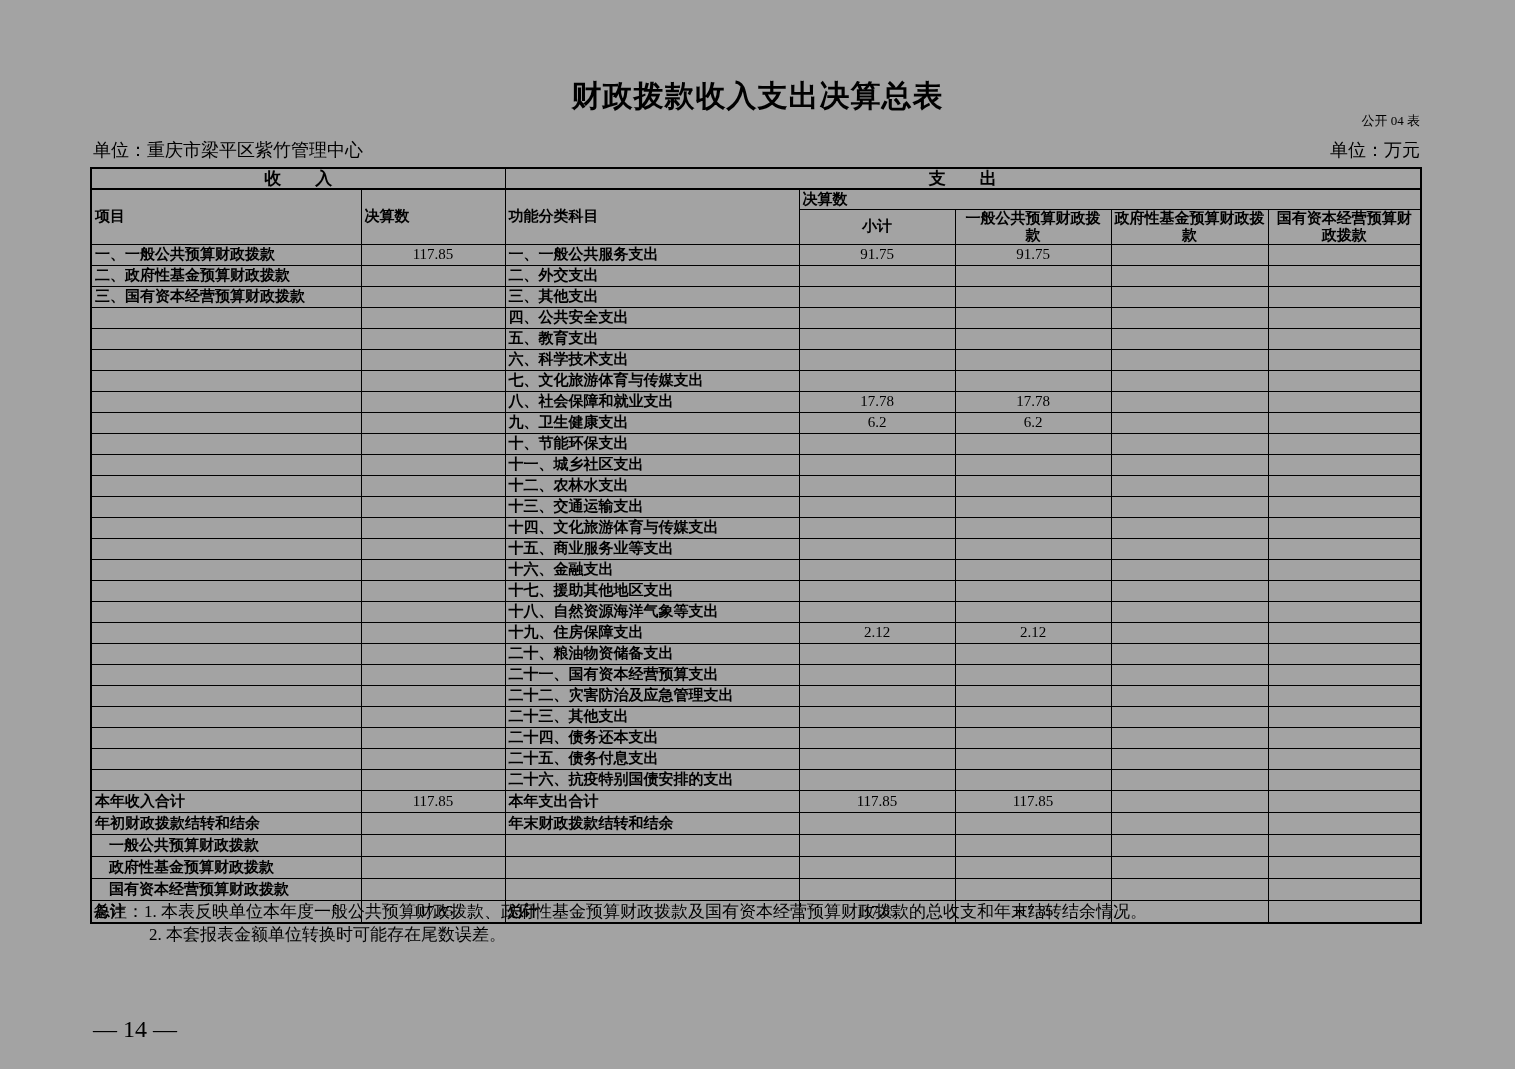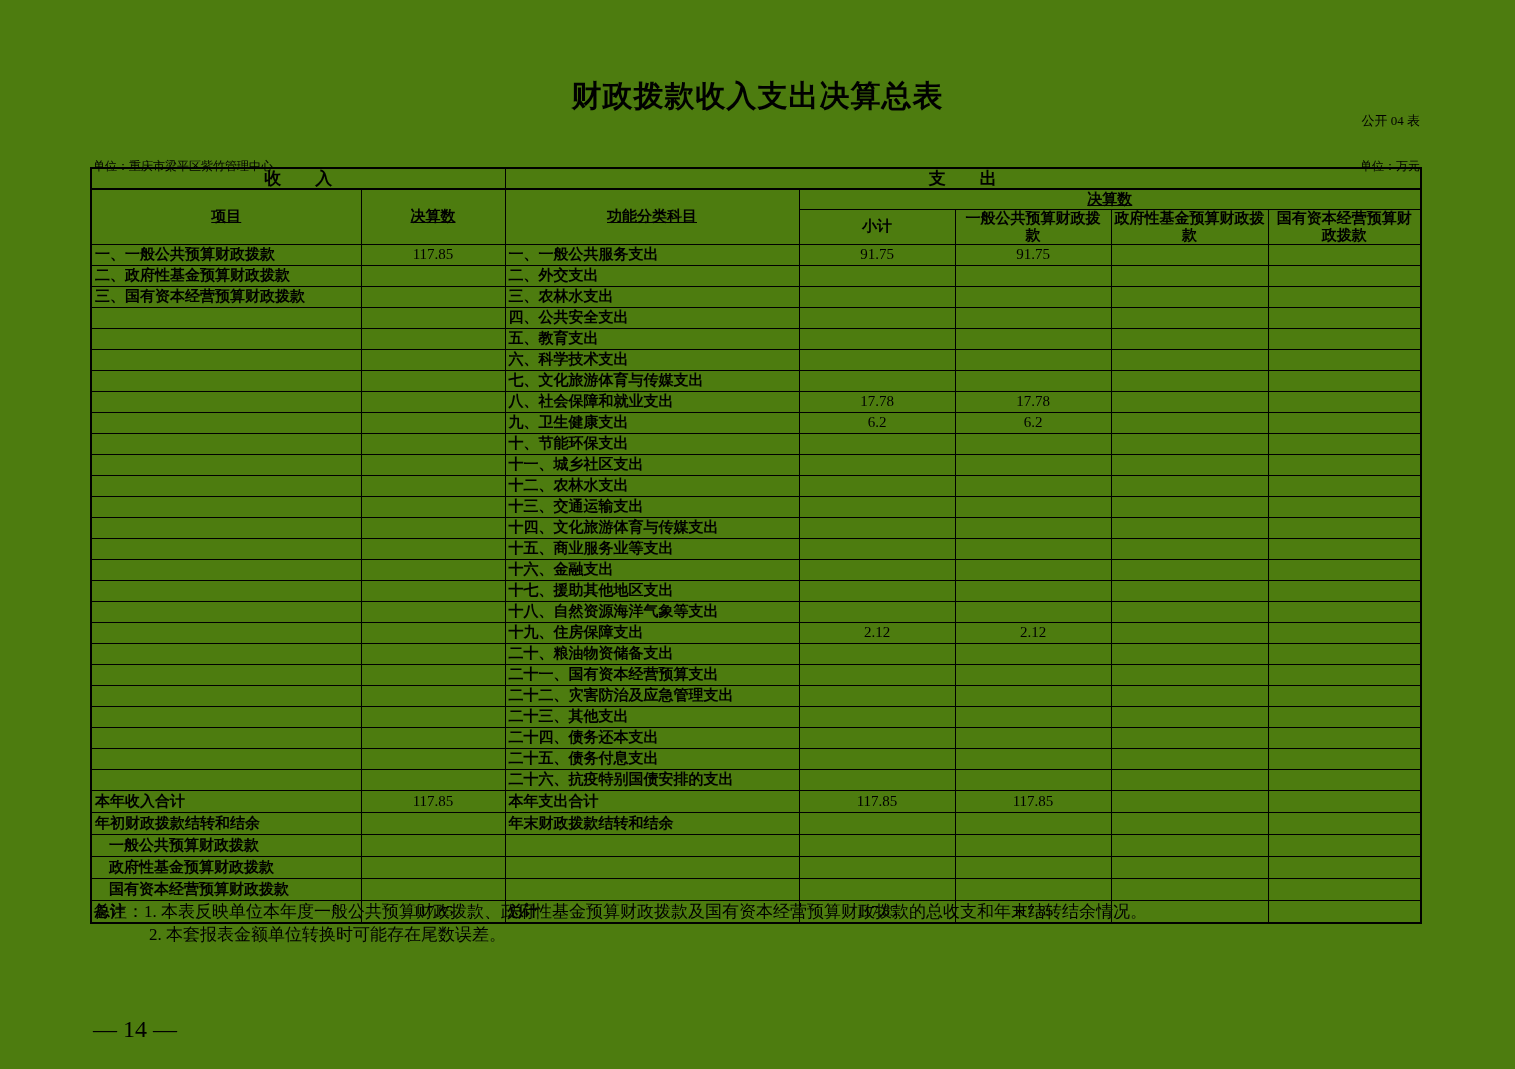--- a/index.html
+++ b/index.html
@@ -1,20 +1,20 @@
 <!DOCTYPE html>
 <html><head>
 <meta charset="utf-8">
 <style>
   html, body { margin: 0; padding: 0; background: #ffffff; }
   .page {
     position: relative;
     width: 1515px;
     height: 1069px;
-    background: #4d7c0f;
+    background: #a3a3a3;
     color: #000000;
     font-family: "Liberation Serif", serif;
     overflow: hidden;
   }
   .title {
     position: absolute;
     top: 76px; left: 0; right: 0;
     text-align: center;
     font-size: 30px;
     font-weight: bold;
@@ -22,22 +22,21 @@
     margin: 0;
   }
   .table-no {
     position: absolute;
     top: 112px; right: 95px;
     font-size: 13px;
   }
   .unit-row {
     position: absolute;
     top: 138px; left: 93px; right: 95px;
-    font-size: 12px;
-    margin-top: 20px;
+    font-size: 18px;
   }
   .unit-left { float: left; }
   .unit-right { float: right; }
 
   table.budget {
     position: absolute;
     top: 167px; left: 90px;
     width: 1330px;
     height: 727px;
     border-collapse: collapse;
@@ -52,21 +51,21 @@
     overflow: hidden;
     vertical-align: middle;
   }
   tr.h0 th {
     height: 18px;
     font-size: 17px;
     font-weight: bold;
     text-align: center;
     border-bottom: 2px solid #000;
   }
-  tr.h1 th { height: 19px; font-weight: bold; text-align: center; text-decoration: underline; }
+  tr.h1 th { height: 19px; font-weight: bold; text-align: left; }
   tr.h2 th { height: 32px; font-weight: bold; text-align: center; }
   td.txt { text-align: left; font-weight: bold; height: 20px; }
   td.num {
     text-align: center;
     font-weight: normal;
     font-family: "Liberation Serif", serif;
     height: 20px;
   }
   tbody.footer td { height: 21px; margin-left: 21px; }
   .c-center { text-align: center; }
@@ -143,21 +142,21 @@
           <td class="num"></td>
           <td class="txt">二、外交支出</td>
           <td class="num"></td>
           <td class="num"></td>
           <td class="num"></td>
           <td class="num"></td>
         </tr>
         <tr>
           <td class="txt">三、国有资本经营预算财政拨款</td>
           <td class="num"></td>
-          <td class="txt">三、农林水支出</td>
+          <td class="txt">三、其他支出</td>
           <td class="num"></td>
           <td class="num"></td>
           <td class="num"></td>
           <td class="num"></td>
         </tr>
         <tr>
           <td class="txt"></td>
           <td class="num"></td>
           <td class="txt">四、公共安全支出</td>
           <td class="num"></td>

